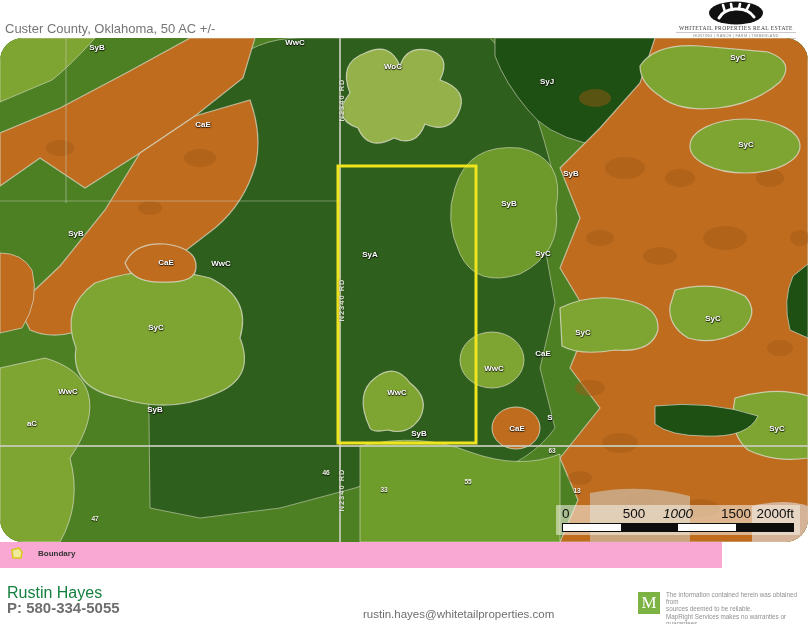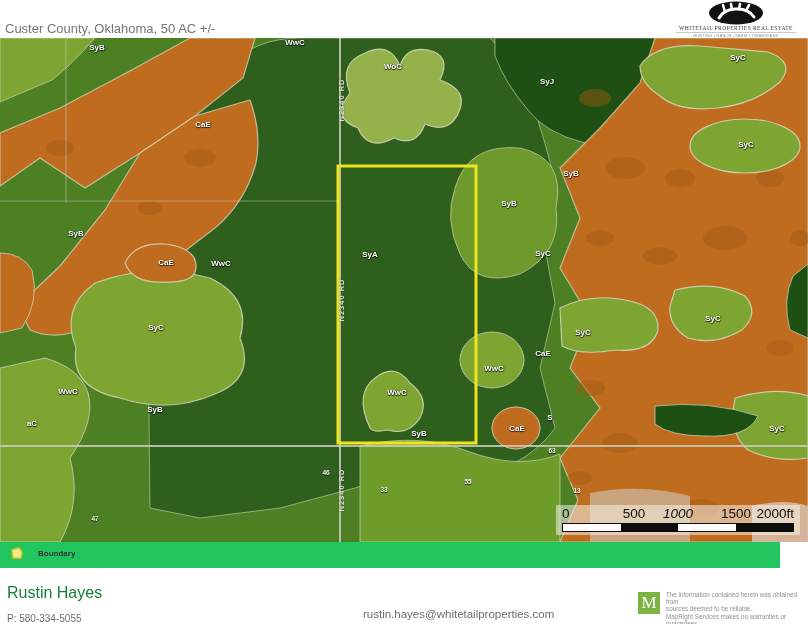--- a/index.html
+++ b/index.html
@@ -7,47 +7,47 @@
        font-family:"Liberation Sans",sans-serif;}
   
   .header{position:absolute;left:0;top:0;width:808px;height:38px;background:#fff;}
   .title{position:absolute;left:5px;top:3px;font-size:16px;font-weight:bold;color:#3c3c3c;letter-spacing:.2px;}
   .subtitle{position:absolute;left:5px;top:21px;font-size:13px;color:#757575;}
   .logo{position:absolute;right:12px;top:1px;width:120px;height:36px;text-align:center;}
   .logo-mark{display:block;margin:0 auto;}
   .logo-line1{font-size:5.6px;color:#3a3a3a;letter-spacing:.4px;white-space:nowrap;font-family:"Liberation Serif",serif;}
   .logo-line2{font-size:3.8px;color:#8a8a8a;letter-spacing:.3px;white-space:nowrap;border-top:1px solid #c9c9c9;border-bottom:1px solid #c9c9c9;margin-top:1px;padding:0.5px 0;}
   
-  .map{position:absolute;left:0;top:38px;width:808px;height:504px;overflow:hidden;background:#4d8023;}
+  .map{position:absolute;left:0;top:38px;width:808px;height:504px;overflow:hidden;background:#4d8023;border-radius:23px;}
   .map svg.terrain{position:absolute;left:0;top:0;}
   .map-overlay{position:absolute;left:0;top:0;width:808px;height:504px;}
   .soil-label{position:absolute;transform:translate(-50%,-50%);font-size:8px;font-weight:bold;color:#fff;
     text-shadow:0 1px 1px rgba(0,0,0,.85),1px 0 1px rgba(0,0,0,.6);white-space:nowrap;}
   .num-label{position:absolute;transform:translate(-50%,-50%);font-size:6.5px;font-weight:bold;color:#f2f2ea;
     text-shadow:0 1px 1px rgba(0,0,0,.8);white-space:nowrap;}
   .road-label{position:absolute;transform:translate(-50%,-50%) rotate(-90deg);font-size:7.5px;font-weight:bold;
     color:rgba(226,229,218,.92);letter-spacing:1px;text-shadow:0 0 2px rgba(60,70,50,.7);white-space:nowrap;}
   
   .scalebar{position:absolute;right:8px;bottom:7px;width:244px;height:30px;
     background:rgba(246,243,234,.55);border-radius:1px;padding:1px 6px 4px 6px;box-sizing:border-box;}
   .scale-ticks{position:relative;height:16px;font-size:13.5px;color:#0d0d0d;}
   .scale-ticks span{position:absolute;top:0;transform:translateX(-50%);}
   .scale-ticks span:first-child{transform:none;}
   .scale-ticks span:last-child{transform:none;right:0;}
   .scale-track{height:7px;border:1px solid #0d0d0d;display:flex;margin-top:1px;}
   .scale-track div{flex:1;}
   .seg-w{background:#fdfdfd;} .seg-b{background:#0d0d0d;}
   
-  .legend{position:absolute;left:0;top:542px;width:780px;height:26px;background:#22c55e;}
+  .legend{position:absolute;left:0;top:542px;width:674px;height:26px;background:#f9a8d4;padding-left:48px;}
   .legend-item{position:absolute;left:10px;top:5px;display:flex;align-items:center;gap:14px;}
   .legend-label{font-size:8px;font-weight:bold;color:#333;}
   
   .footer{position:absolute;left:0;top:568px;width:808px;height:56px;background:#fff;}
   .agent-name{position:absolute;left:7px;top:16px;font-size:16px;font-weight:normal;color:#15803d;}
-  .agent-phone{position:absolute;left:7px;top:45px;font-size:10px;color:#6e6e6e;}
+  .agent-phone{position:absolute;left:7px;top:31px;font-size:15px;color:#6e6e6e;font-weight:bold;}
   .agent-url{position:absolute;left:100px;top:31px;font-size:11.5px;color:#6e6e6e;text-decoration:none;}
   .agent-email{position:absolute;left:363px;top:31px;font-size:11.5px;color:#6e6e6e;text-decoration:none;margin-top:9px;}
   .mapright-logo{position:absolute;left:638px;top:24px;width:22px;height:22px;background:#7cb342;
     color:#fff;font-size:17px;line-height:22px;text-align:center;font-family:"Liberation Serif",serif;}
   .disclaimer{position:absolute;left:666px;top:23px;width:142px;font-size:6.3px;line-height:7.2px;color:#8f8f8f;}
 </style>
 </head>
 <body>
 
 <div class="header">

